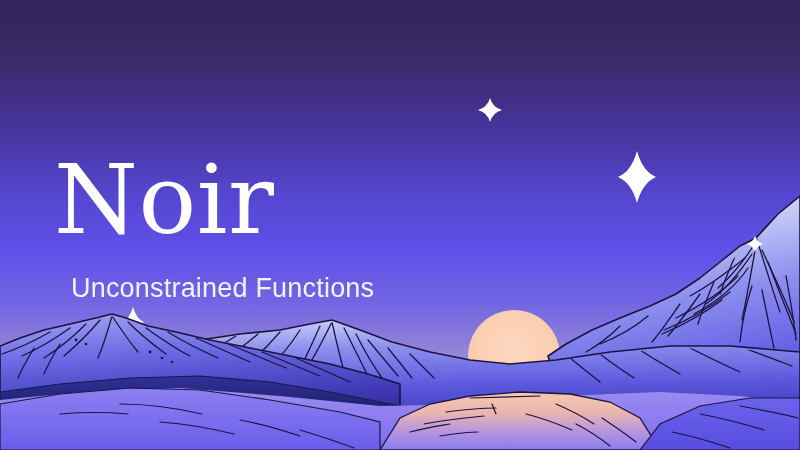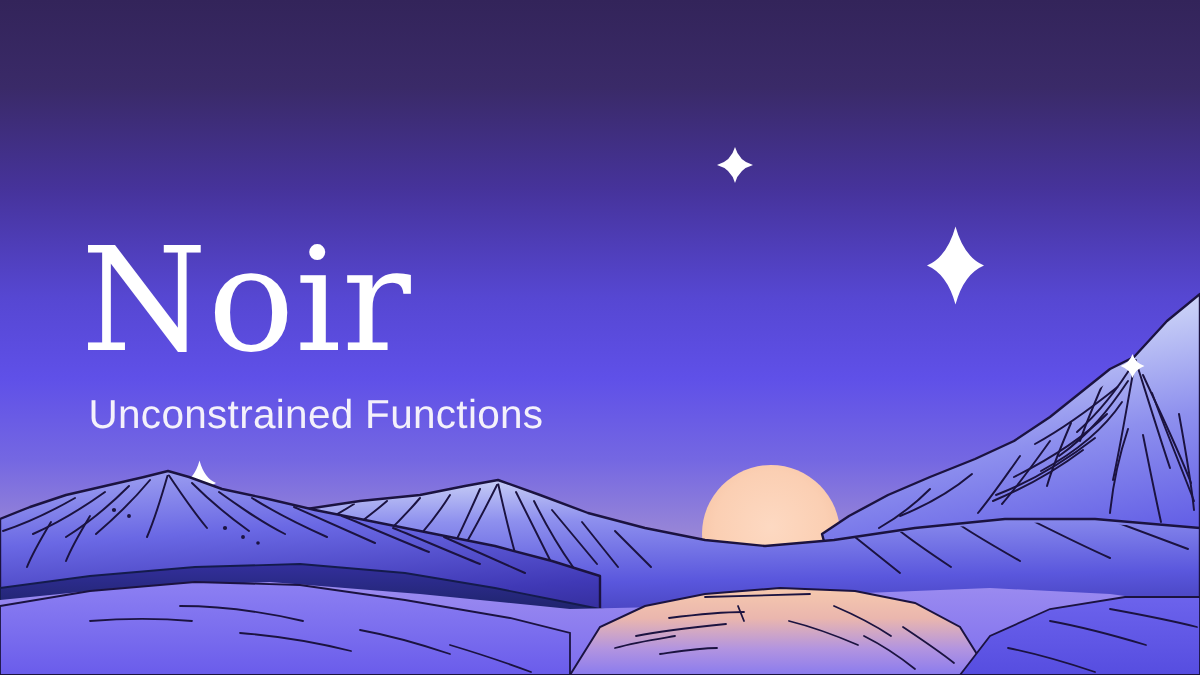--- a/index.html
+++ b/index.html
@@ -41,21 +41,21 @@
     font-size: 96px;
     line-height: 104px;
     letter-spacing: 0.5px;
     color: #ffffff;
     white-space: nowrap;
   }
   #subtitle {
     position: absolute;
     left: 59px;
     top: 260px;
-    margin: 0;
+    margin: 12px;
     font-family: "Liberation Sans", sans-serif;
     font-weight: 400;
     font-size: 27px;
     line-height: 32px;
     letter-spacing: 0.2px;
     color: #f4f1fb;
     white-space: nowrap;
   }
 </style>
 </head>

